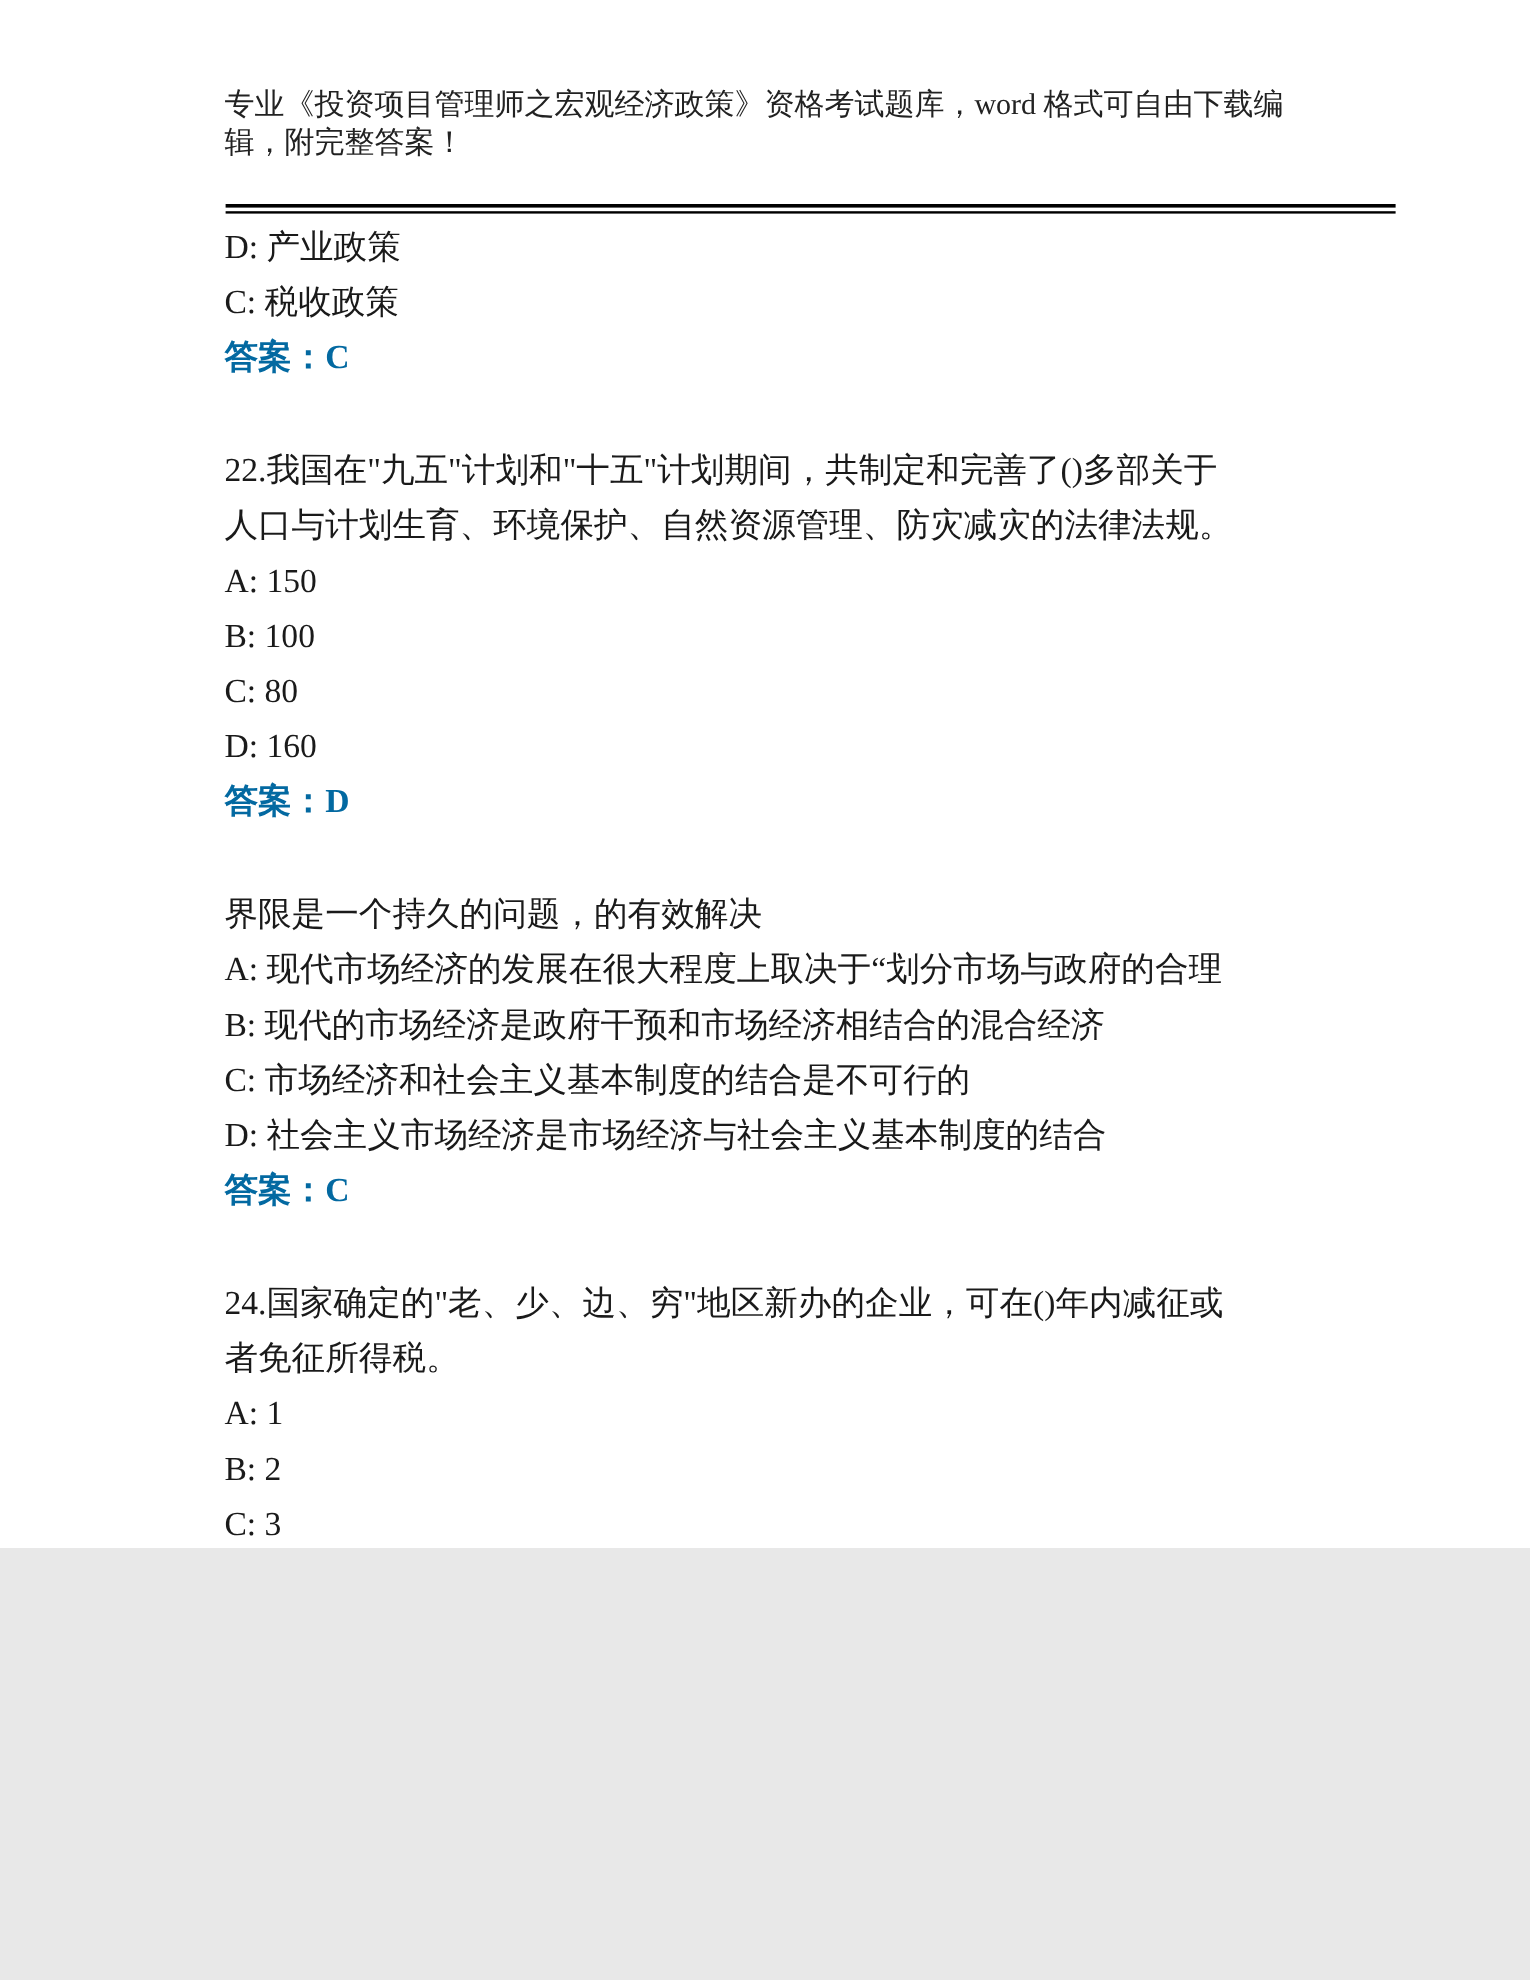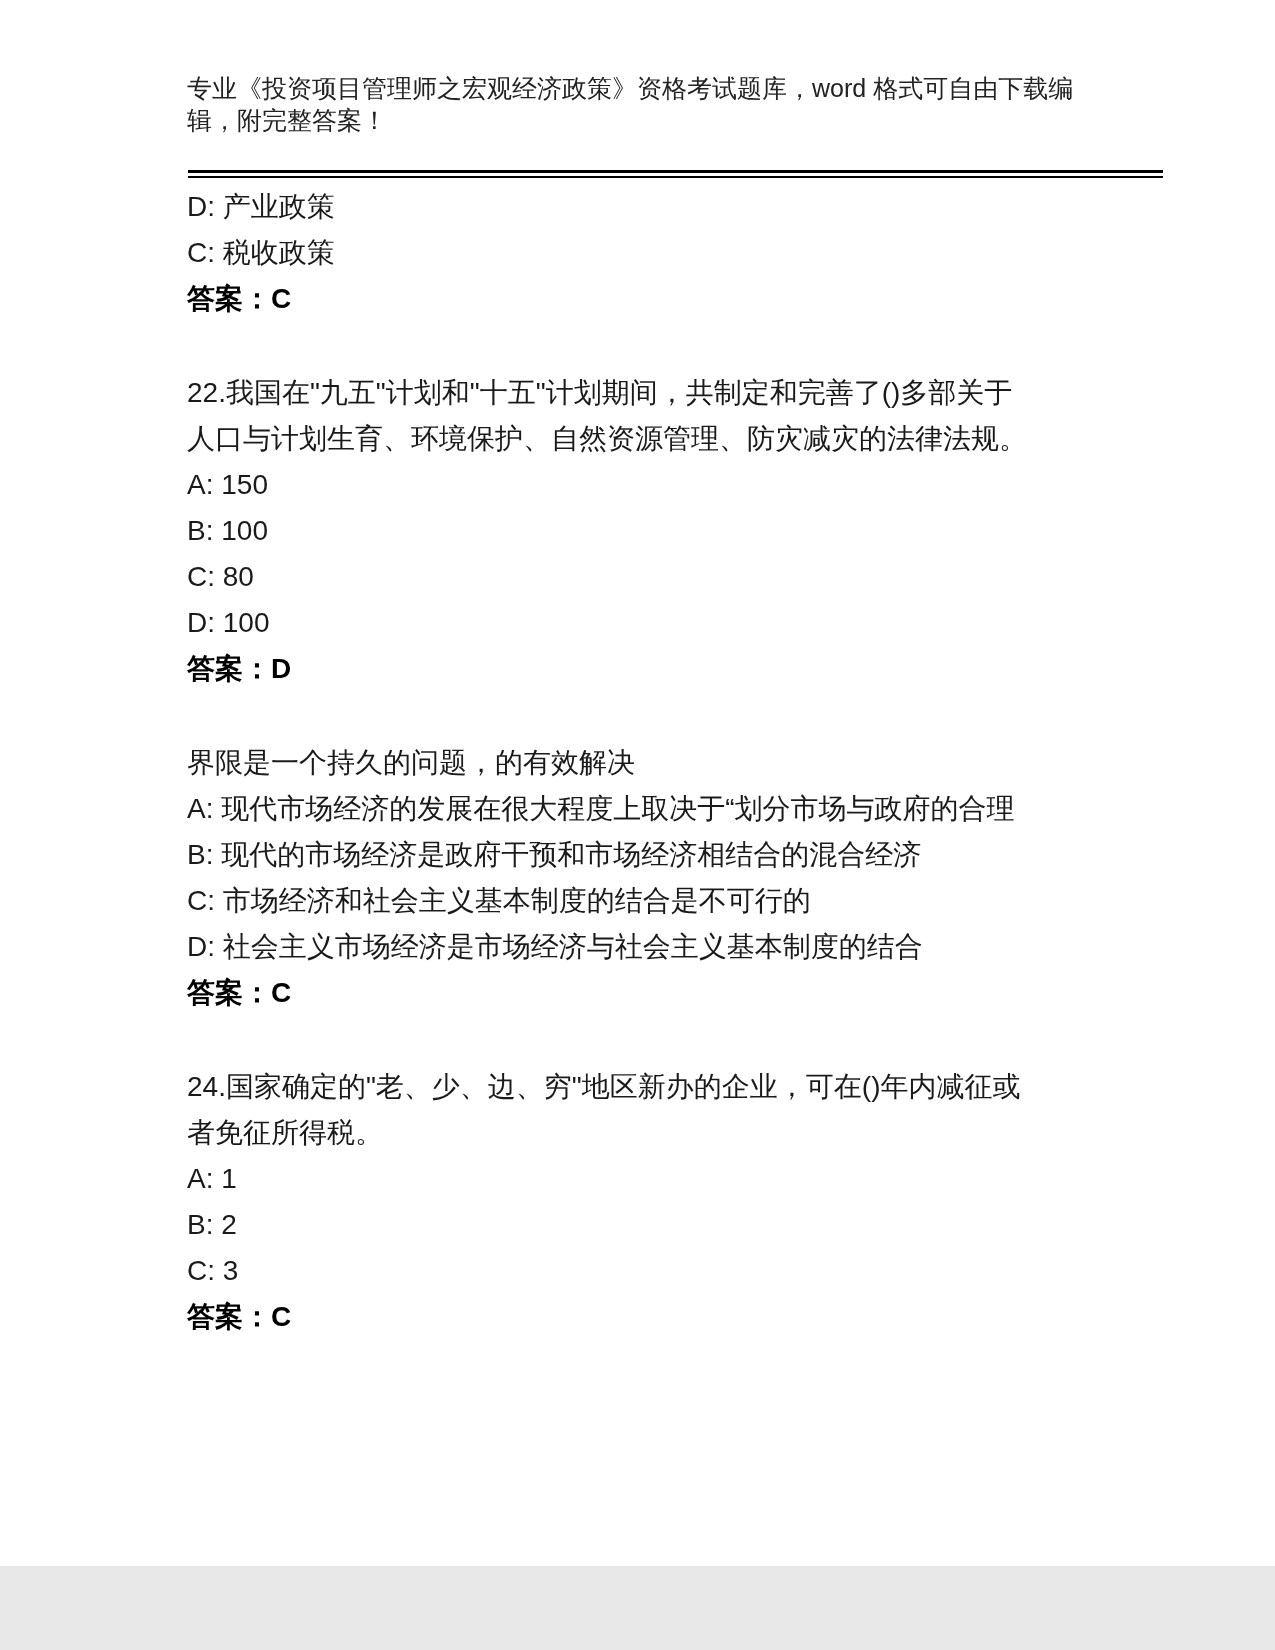--- a/index.html
+++ b/index.html
@@ -3,26 +3,26 @@
 <meta charset="utf-8">
 <style>
   html, body {
     margin: 0;
     padding: 0;
     background: #e8e8e8;
   }
   .page {
     position: relative;
     width: 1275px;
-    height: 1566px;
+    height: 1290px;
     margin: 0 auto;
     background: #ffffff;
     overflow: hidden;
     color: #1a1a1a;
-    font-family: Liberation Sans, sans-serif;
+    font-family: Liberation Serif, serif;
   }
   .page-header {
     padding: 72px 100px 0 187px;
   }
   .header-line {
     margin: 0;
     font-size: 25px;
     line-height: 32px;
     white-space: nowrap;
     color: #222222;
@@ -42,21 +42,21 @@
   .question-block {
     margin: 0 0 48px 0;
   }
   .line {
     margin: 0;
     white-space: nowrap;
     font-weight: 400;
   }
   .answer-line {
     font-weight: 700;
-    color: #000000;
+    color: #0369a1;
   }
 </style>
 </head>
 <body>
 
 <div class="page">
 
   <header class="page-header">
     <p class="header-line">专业《投资项目管理师之宏观经济政策》资格考试题库，word 格式可自由下载编</p>
     <p class="header-line">辑，附完整答案！</p>
@@ -70,21 +70,21 @@
         <p class="line">D: 产业政策</p>
         <p class="line">C: 税收政策</p>
         <p class="line answer-line">答案：C</p>
       </div>
       <div class="question-block">
         <p class="line">22.我国在"九五"计划和"十五"计划期间，共制定和完善了()多部关于</p>
         <p class="line">人口与计划生育、环境保护、自然资源管理、防灾减灾的法律法规。</p>
         <p class="line">A: 150</p>
         <p class="line">B: 100</p>
         <p class="line">C: 80</p>
-        <p class="line">D: 100</p>
+        <p class="line">D: 160</p>
         <p class="line answer-line">答案：D</p>
       </div>
       <div class="question-block">
         <p class="line">界限是一个持久的问题，的有效解决</p>
         <p class="line">A: 现代市场经济的发展在很大程度上取决于“划分市场与政府的合理</p>
         <p class="line">B: 现代的市场经济是政府干预和市场经济相结合的混合经济</p>
         <p class="line">C: 市场经济和社会主义基本制度的结合是不可行的</p>
         <p class="line">D: 社会主义市场经济是市场经济与社会主义基本制度的结合</p>
         <p class="line answer-line">答案：C</p>
       </div>

